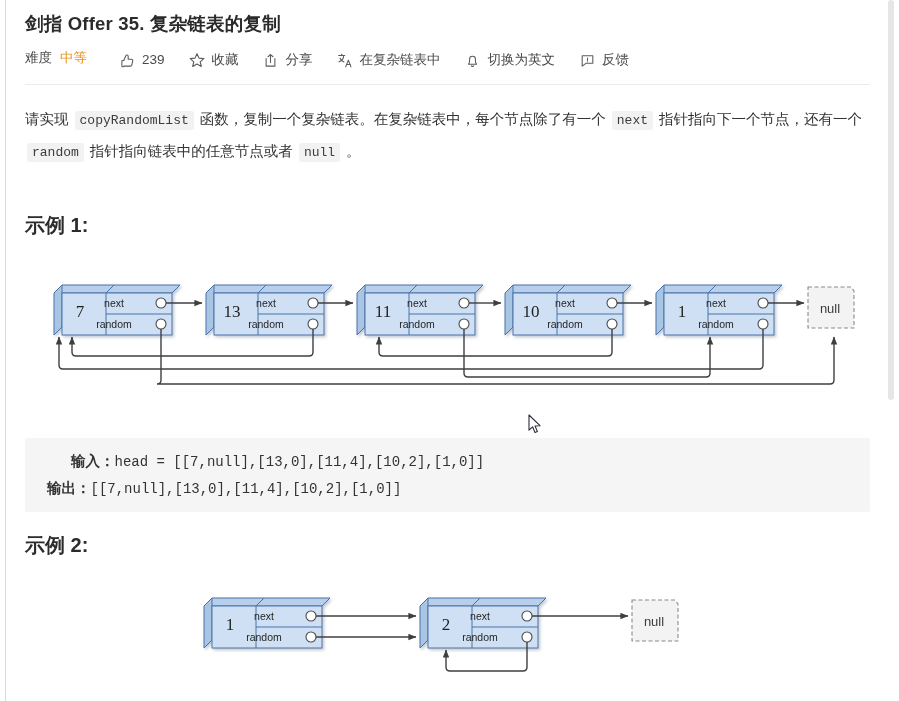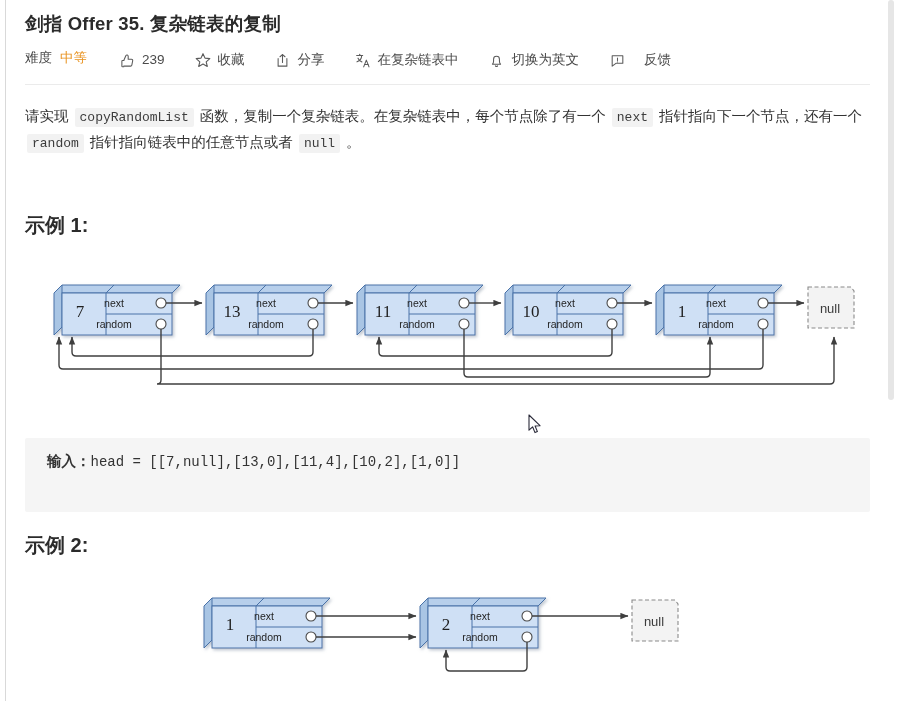--- a/index.html
+++ b/index.html
@@ -52,21 +52,21 @@
     top: 49px;
     display: flex;
     height: 22px;
     white-space: nowrap;
   }
   .tb-item {
     display: flex;
     align-items: center;
     font-size: 13.5px;
     color: #4a4a4a;
-    margin-right: 30px;
+    margin-right: 24px;
     cursor: pointer;
     line-height: 1;
   }
   .tb-item .ic {
     display: inline-flex;
     align-items: center;
     justify-content: center;
     width: 16px;
     height: 16px;
     margin-right: 7px;
@@ -90,21 +90,21 @@
     background: #ebebeb;
   }
 
   
   .desc {
     position: absolute;
     left: 19px;
     top: 104px;
     width: 840px;
     font-size: 14.5px;
-    line-height: 25px;
+    line-height: 31px;
     color: #333333;
   }
   code.inline {
     font-family: "Liberation Mono", "DejaVu Sans Mono", monospace;
     font-size: 13px;
     background: #f2f2f2;
     color: #3c3c3c;
     padding: 2px 5px;
     border-radius: 2px;
     margin: 0 2px;
@@ -150,21 +150,21 @@
   .io-line .lbl {
     font-family: "Liberation Sans", sans-serif;
     font-weight: 700;
     font-size: 14.5px;
   }
   .io-line .mono {
     font-family: "Liberation Mono", "DejaVu Sans Mono", monospace;
     font-size: 14px;
     color: #333333;
   }
-  #io-input { top: 14px; }
+  #io-input { top: 14px; margin-left: 24px; }
   #io-output { top: 41px; }
 
   
   .scroll-track {
     position: absolute;
     right: 0; top: 0;
     width: 11px; height: 701px;
     background: #ffffff;
   }
   .scroll-thumb {
@@ -250,21 +250,21 @@
       <div class="tb-item">
         <span class="ic">
           <svg width="15" height="15" viewBox="0 0 24 24" fill="none" stroke="#5b5b5b" stroke-width="1.7" stroke-linecap="round" stroke-linejoin="round">
             <path d="M5.5 18h13c-1.6-1.4-1.8-3-1.8-5.2V10a4.7 4.7 0 0 0-9.4 0v2.8c0 2.2-.2 3.8-1.8 5.2z"></path>
             <path d="M10.3 20.6a2 2 0 0 0 3.4 0"></path>
           </svg>
         </span>
         <span>切换为英文</span>
       </div>
 
-      <div class="tb-item" style="margin-right:17px;gap:12px;">
+      <div class="tb-item" style="margin-right:17px;">
         <span class="ic">
           <svg width="15" height="15" viewBox="0 0 24 24" fill="none" stroke="#5b5b5b" stroke-width="1.7" stroke-linecap="round" stroke-linejoin="round">
             <path d="M3.5 4.5h17v12h-11l-6 4.5z"></path>
             <path d="M12 8v4"></path>
             <path d="M12 14.2v.3"></path>
           </svg>
         </span>
         <span>反馈</span>
       </div>
 
@@ -379,20 +379,21 @@
 
           <path d="M606,74 L606,97 Q606,101 602,101 L377,101 Q373,101 373,97 L373,82" marker-end="url(#ah)"></path>
 
           <path d="M757,74 L757,110 Q757,114 753,114 L57,114 Q53,114 53,110 L53,82" marker-end="url(#ah)"></path>
         </g>
       </svg>
     </div>
 
     <div class="io-block">
       <div class="io-line" id="io-input"><span class="lbl">输入：</span><span class="mono">head = [[7,null],[13,0],[11,4],[10,2],[1,0]]</span></div>
+      <div class="io-line" id="io-output"><span class="lbl">输出：</span><span class="mono">[[7,null],[13,0],[11,4],[10,2],[1,0]]</span></div>
     </div>
 
     <div class="section-head" id="ex2-head">示例 2:</div>
 
     <div class="diagram" id="diagram2">
       <svg width="872" height="110" viewBox="0 0 872 110" xmlns="http://www.w3.org/2000/svg">
         <defs>
           <marker id="ah2" markerWidth="9" markerHeight="9" refX="7.6" refY="3.2" orient="auto" markerUnits="userSpaceOnUse">
             <path d="M0,0 L8,3.2 L0,6.4 z" fill="#3f3f3f"></path>
           </marker>

